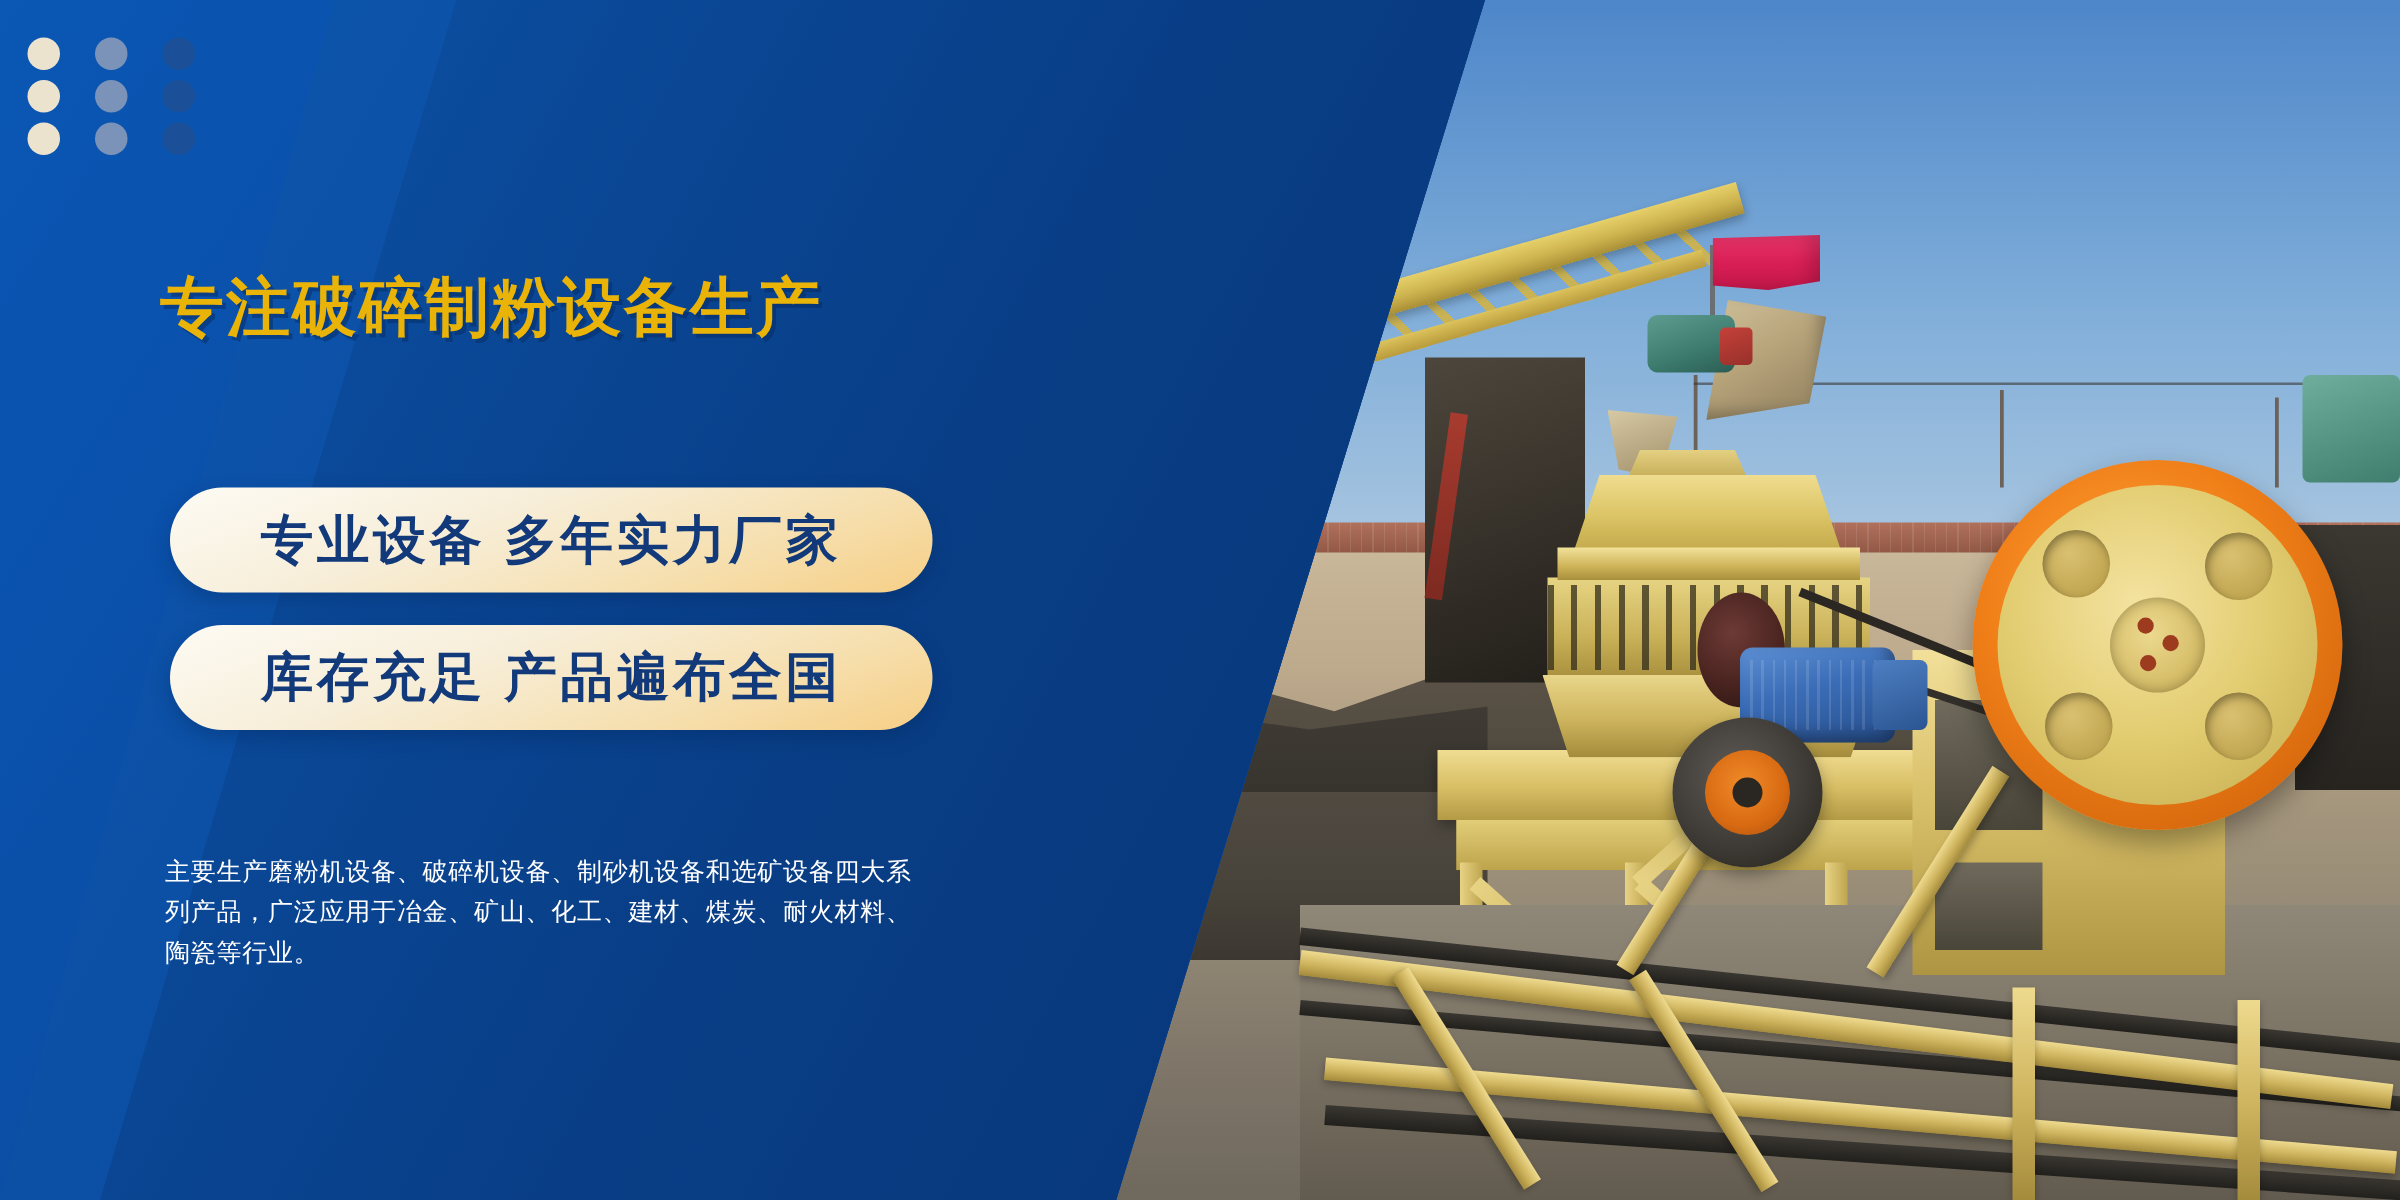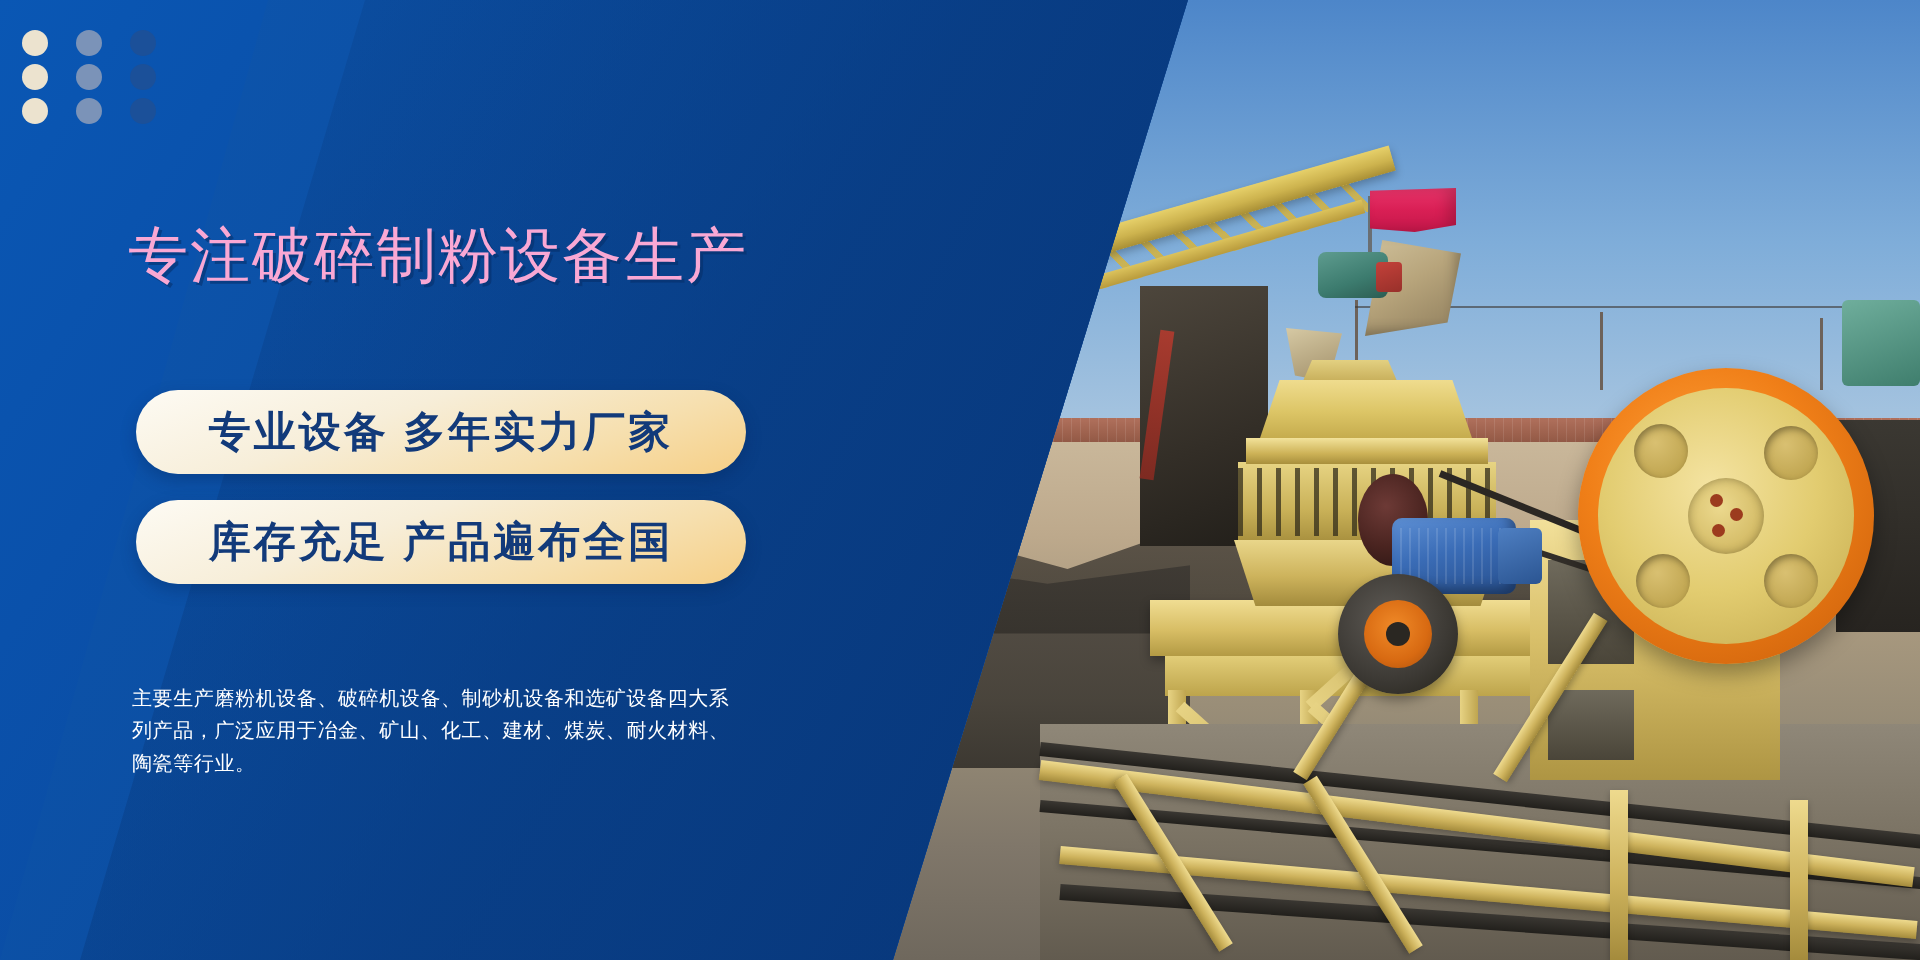--- a/index.html
+++ b/index.html
@@ -202,22 +202,22 @@
   .dots{position:absolute;left:22px;top:30px;display:grid;
         grid-template-columns:repeat(3,54px);grid-template-rows:repeat(3,34px);z-index:4;}
   .dot{width:26px;height:26px;border-radius:50%;}
   .dot.c0{background:#ece3cf;}
   .dot.c1{background:#7b93b8;}
   .dot.c2{background:#1b5099;}
 
   
   .heading{
     position:absolute;left:128px;top:186px;z-index:6;
-    font-size:60px;line-height:1;font-weight:normal;letter-spacing:2px;
-    color:#f9a8d4;
+    font-size:51px;line-height:1;font-weight:bold;letter-spacing:2px;
+    color:#eab308;
     text-shadow:3px 3px 0 rgba(6,45,104,.55);
     white-space:nowrap;
   }
 
   
   .pill{
     position:absolute;left:136px;z-index:6;
     width:610px;height:84px;border-radius:42px;
     background:linear-gradient(160deg,#fdfbf4 0%,#f7eed9 38%,#f6dfae 72%,#f6cf86 100%);
     box-shadow:0 6px 16px rgba(4,34,82,.30);

